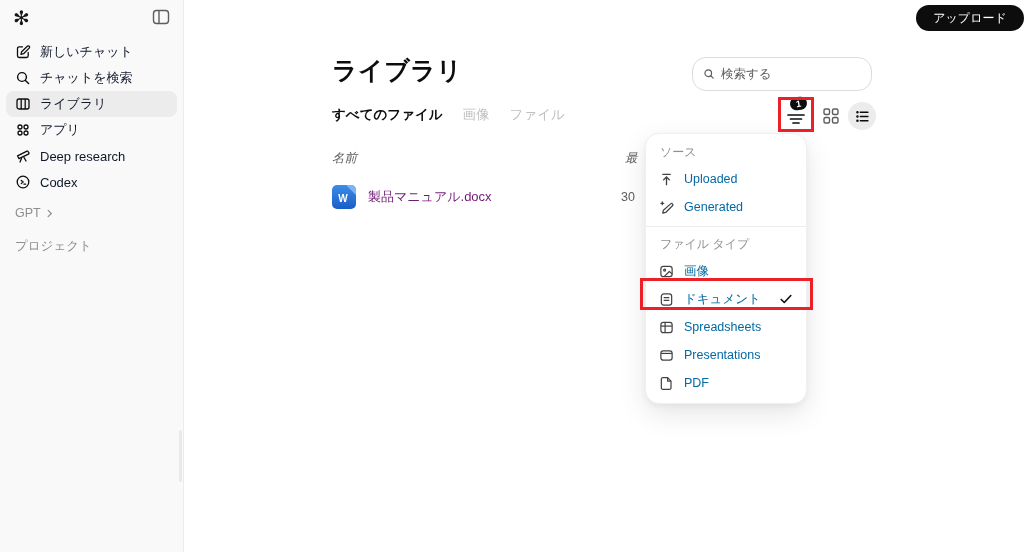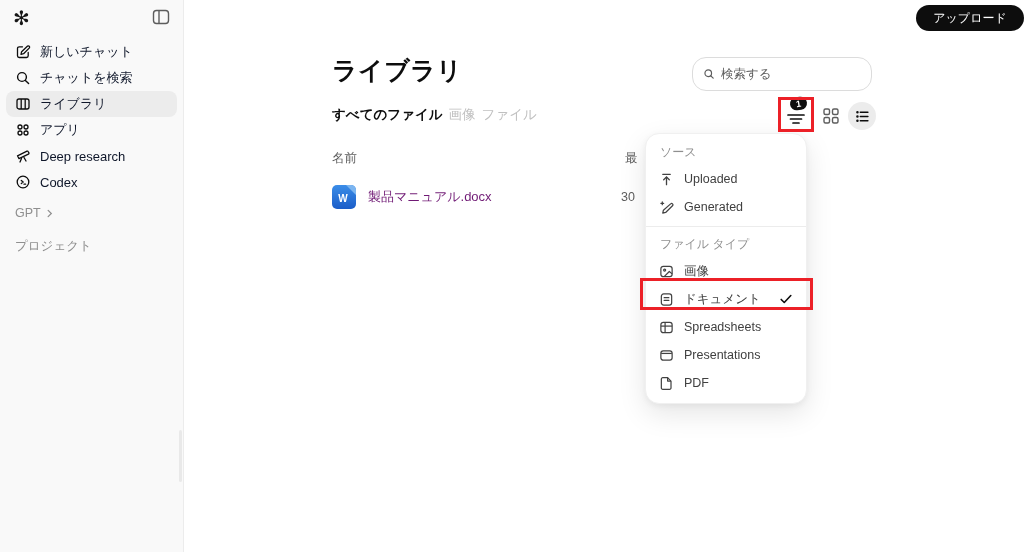--- a/index.html
+++ b/index.html
@@ -21,38 +21,38 @@
 
   
   .page-title { left:332px; top:54px; font-size:25px; font-weight:700; color:#0d0d0d; letter-spacing:.5px; }
   .upload-btn { left:916px; top:5px; height:26px; padding:0 13px; border:none; border-radius:13px; background:#0d0d0d; color:#fff; font-size:12px; line-height:26px; cursor:pointer; font-family:inherit; }
   .search-wrap { left:692px; top:57px; width:180px; height:28px; border:1px solid #dcdcdc; border-radius:14px; background:#fff; display:flex; align-items:center; padding:16px 10px; gap:6px; }
   .search-wrap svg { color:#5d5d5d; flex:0 0 12px; }
   .search-input { border:none; outline:none; width:100%; font-size:12.5px; color:#0d0d0d; background:transparent; font-family:inherit; }
   .search-input::placeholder { color:#5d5d5d; opacity:1; }
 
   
-  .tabs { left:332px; top:106px; display:flex; gap:6px; font-size:13.5px; }
+  .tabs { left:332px; top:106px; display:flex; gap:20px; font-size:13.5px; }
   .tab { color:#c0c0c0; cursor:pointer; }
   .tab.active { color:#0d0d0d; font-weight:700; }
   .filter-btn { left:784px; top:104px; width:24px; height:24px; color:#0d0d0d; cursor:pointer; }
   .filter-badge { position:absolute; left:6px; top:-7px; min-width:17px; height:13px; background:#0d0d0d; color:#fff; border-radius:7px; font-size:9px; font-weight:700; display:flex; align-items:center; justify-content:center; transform:rotate(-8deg); }
   .grid-btn { left:821px; top:106px; width:20px; height:20px; color:#5d5d5d; cursor:pointer; }
   .list-btn { left:848px; top:102px; width:28px; height:28px; border-radius:50%; background:#ececec; color:#0d0d0d; display:flex; align-items:center; justify-content:center; cursor:pointer; }
 
   
-  .th { font-size:12.5px; color:#5d5d5d; }
+  .th { font-size:12.5px; color:#5d5d5d;font-style:italic; }
   .file-row { left:332px; top:178px; width:300px; height:38px; display:flex; align-items:center; gap:12px; cursor:pointer; }
   .file-name { font-size:13px; color:#701a75; }
   .file-date { left:621px; top:190px; font-size:12.5px; color:#5d5d5d; }
 
   
   .menu { left:645px; top:133px; width:162px; background:#fff; border:1px solid #f0f0f0; border-radius:14px; box-shadow:0 10px 28px rgba(0,0,0,.10), 0 2px 6px rgba(0,0,0,.05); padding:6px 0; z-index:5; }
   .menu-label { height:25px; display:flex; align-items:center; padding:0 14px; color:#8f8f8f; font-size:12px; }
-  .menu-item { height:28px; display:flex; align-items:center; gap:10px; padding:0 13px; font-size:12.5px; color:#404040; cursor:pointer; }
+  .menu-item { height:28px; display:flex; align-items:center; gap:10px; padding:0 13px; font-size:12.5px; color:#0369a1; cursor:pointer; }
   .menu-item .ic { width:15px; height:15px; flex:0 0 15px; color:#424242; display:flex; align-items:center; }
   .menu-item .check { margin-left:auto; width:14px; height:14px; color:#0d0d0d; }
   .menu-divider { height:1px; background:#ececec; margin:5px 0; }
 
   
   .red-box { border:3px solid #ec2027; background:transparent; z-index:6; pointer-events:none; }
   .red-box.filter { left:778px; top:97px; width:36px; height:35px; }
   .red-box.docitem { left:640px; top:278px; width:173px; height:32px; }
 
   svg { display:block; }

